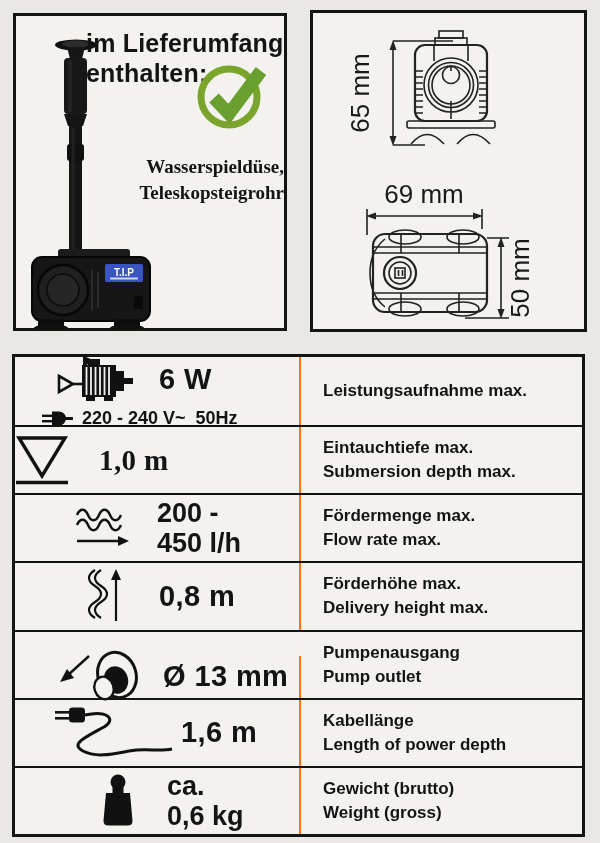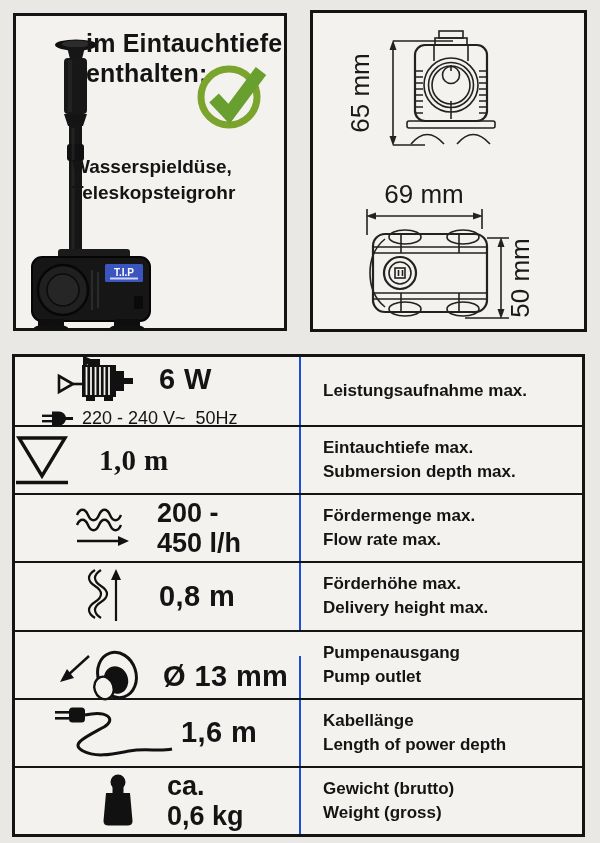--- a/index.html
+++ b/index.html
@@ -17,43 +17,43 @@
   
   #included-box{left:13px;top:13px;width:274px;height:318px;}
   #pump-photo{position:absolute;left:2px;top:2px;}
   .included-title{
     position:absolute;left:70px;top:12px;
     font-size:25px;font-weight:700;line-height:30px;letter-spacing:0.2px;
   }
   #check-icon{position:absolute;left:176px;top:40px;}
   .included-items{
     position:absolute;left:56px;top:138px;width:212px;
-    text-align:left;font-size:19px;font-weight:700;line-height:26px;
+    text-align:right;font-size:19px;font-weight:700;line-height:26px;font-family:Liberation Serif, serif;
   }
   
   #dims-box{left:310px;top:10px;width:277px;height:322px;}
   #dims-svg{position:absolute;left:0;top:0;}
   .draw{stroke:#222;fill:none;stroke-width:1.6px;}
   .draw2{stroke:#222;fill:none;stroke-width:2.2px;}
   .dimtext{font-family:"Liberation Sans",sans-serif;font-size:26px;fill:#1a1a1a;}
   
   #spec-table{
     left:12px;top:354px;width:573px;height:483px;
     display:grid;grid-template-rows:repeat(7,1fr);
   }
   .row{display:grid;grid-template-columns:286px 1fr;border-top:2px solid #141414;min-height:0;}
   .row:first-child{border-top:none;}
-  .cl{border-right:2px solid #1d4ed8;display:flex;align-items:center;min-height:0;}
+  .cl{border-right:2px solid #f97316;display:flex;align-items:center;min-height:0;}
   .cr{
     padding-left:22px;display:flex;flex-direction:column;justify-content:center;
     font-size:17px;font-weight:700;line-height:24px;
   }
   .val{font-size:29px;font-weight:700;letter-spacing:0.4px;white-space:pre;}
   .val2{font-size:27px;font-weight:700;line-height:30px;white-space:pre;}
-  .vsub{font-size:18px;font-weight:400;white-space:pre;}
+  .vsub{font-size:18px;font-weight:700;white-space:pre;}
   .stack{display:flex;flex-direction:column;justify-content:center;gap:2px;width:100%;}
   .hrow{display:flex;align-items:center;}
   .ic{flex:none;}
 </style>
 </head>
 <body>
 
 <section class="panel" id="included-box">
 
   <svg id="pump-photo" width="150" height="312" viewBox="0 0 150 312">
@@ -82,21 +82,21 @@
     <text x="106" y="258" text-anchor="middle" font-size="10" font-weight="bold" fill="#ffffff">T.I.P</text>
     <rect x="92" y="259.5" width="28" height="2" fill="#cdd6f2"></rect>
 
     <rect x="20" y="301" width="26" height="9" rx="2" fill="#0e0e0e"></rect>
     <rect x="96" y="301" width="26" height="9" rx="2" fill="#0e0e0e"></rect>
     <ellipse cx="33" cy="310" rx="17" ry="3.5" fill="#101010"></ellipse>
     <ellipse cx="109" cy="310" rx="17" ry="3.5" fill="#101010"></ellipse>
   </svg>
 
   <div class="included-title">
-    <div>im Eintauchtiefe</div>
+    <div>im Lieferumfang</div>
     <div>enthalten:</div>
   </div>
 
   <svg id="check-icon" width="78" height="78" viewBox="0 0 78 78">
     <circle cx="37" cy="41" r="28" fill="none" stroke="#7aa42c" stroke-width="7"></circle>
     <path d="M22,42 L37,58 L69,15" fill="none" stroke="#689f2e" stroke-width="13" stroke-linejoin="miter"></path>
   </svg>
 
   <div class="included-items">
     <div>Wasserspieldüse,</div>

